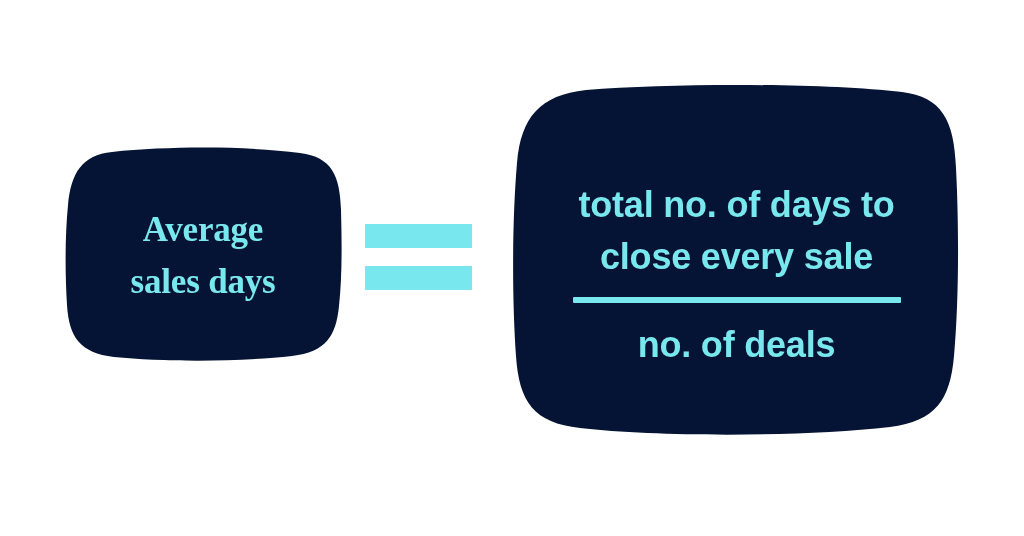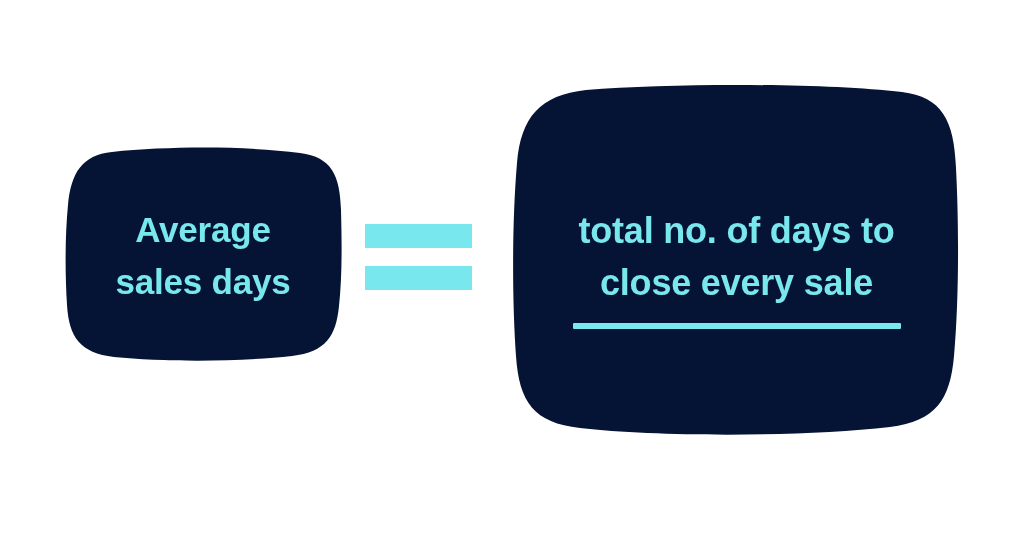--- a/index.html
+++ b/index.html
@@ -47,20 +47,21 @@
     padding: 0 18px;
   }
   .term-left .line {
     color: #79E8EE;
     font-size: 35px;
     font-weight: bold;
     line-height: 52px;
     letter-spacing: -0.2px;
     white-space: nowrap;
     text-align: center;
+    font-family: Liberation Serif, serif;
   }
 
   
   .equals {
     position: absolute;
     left: 365px;
     top: 224px;
     width: 107px;
     height: 66px;
     display: flex;
@@ -156,16 +157,19 @@
     <div class="bar"></div>
   </div>
 
   <div class="term-right">
     <div class="fraction">
       <div class="numerator">
         <div class="line">total no. of days to</div>
         <div class="line">close every sale</div>
       </div>
       <div class="fraction-bar"></div>
+      <div class="denominator">
+        <div class="line">no. of deals</div>
+      </div>
     </div>
   </div>
 
 </div>
 
 </body></html>

